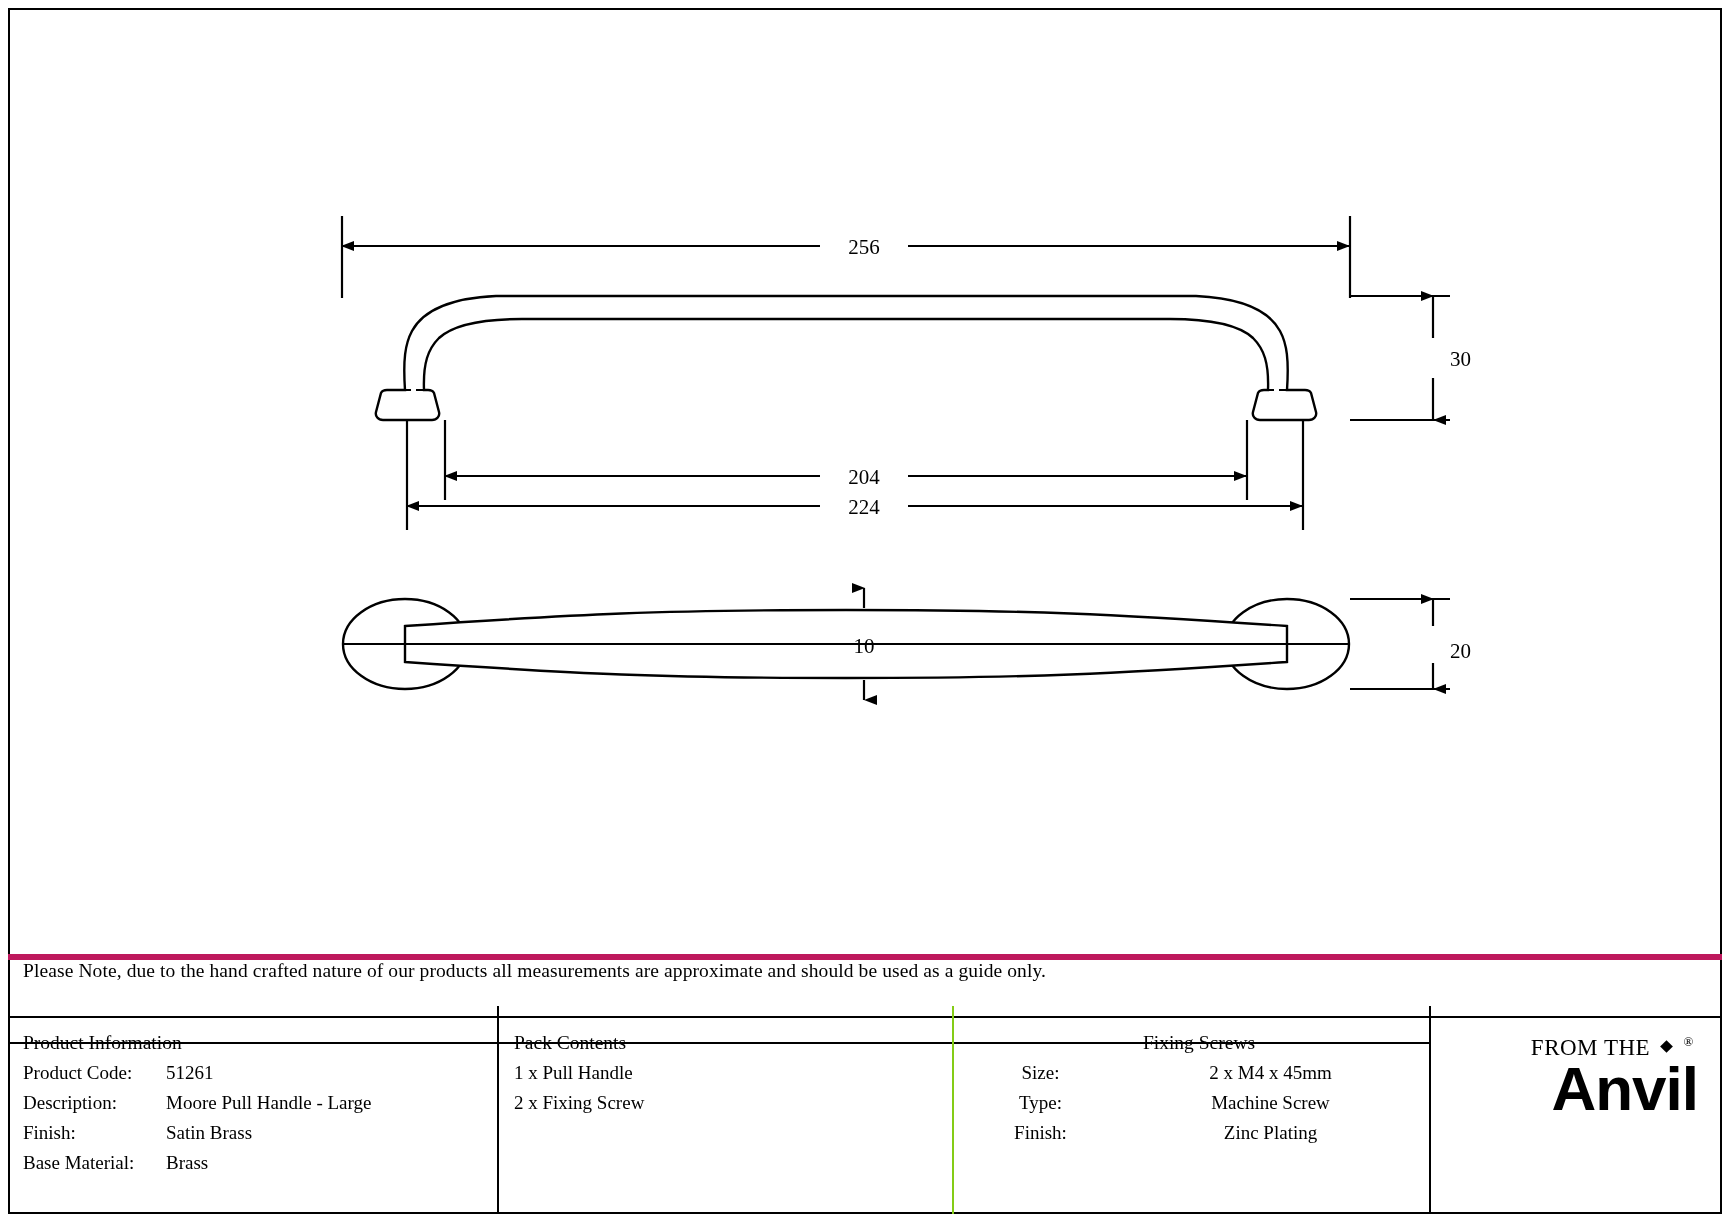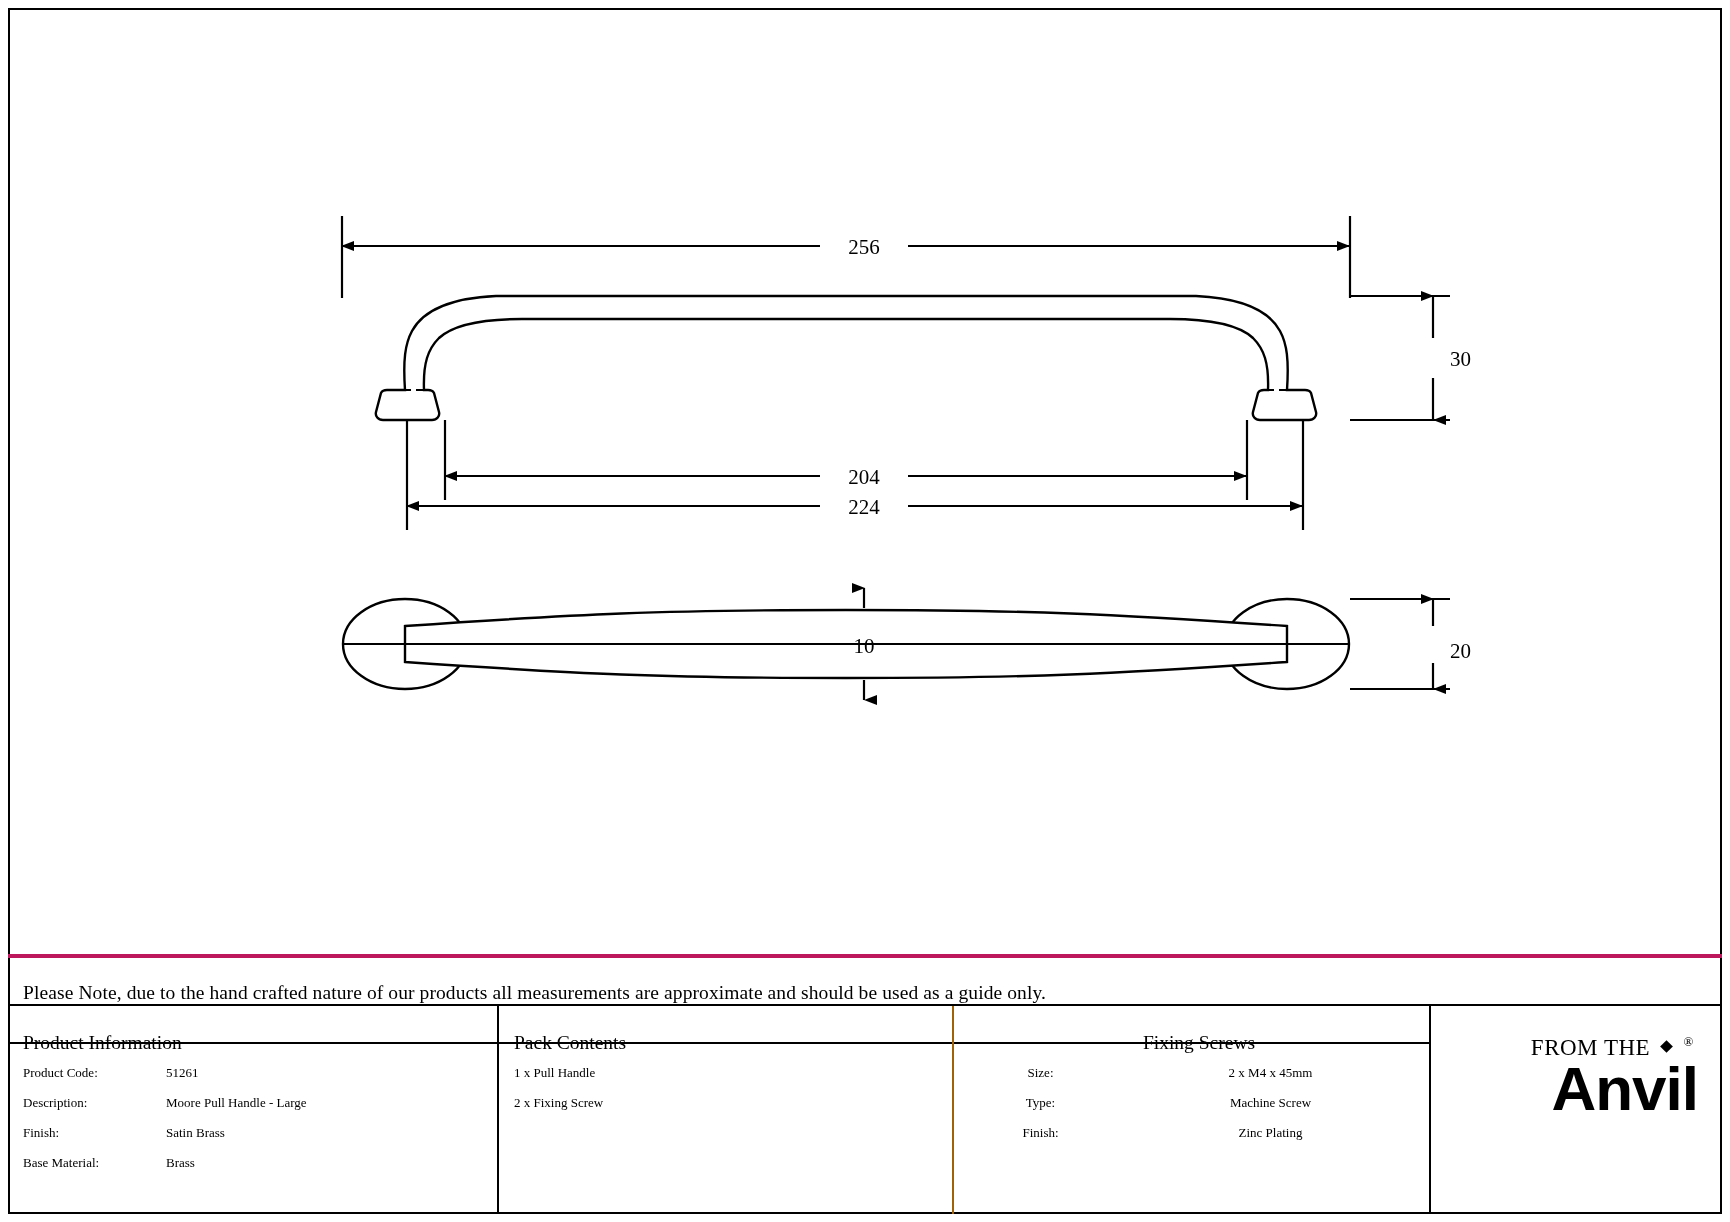--- a/index.html
+++ b/index.html
@@ -35,26 +35,26 @@
     box-sizing: border-box;
   }
   .drawing-area svg { display: block; }
 
   
   .note-row {
     position: absolute;
     left: 8px;
     top: 954px;
     width: 1714px;
-    height: 52px;
-    border-top: 4px solid #be185d;
+    height: 64px;
+    border-top: 6px solid #be185d;
     border-bottom: 2px solid #000;
     box-sizing: border-box;
     display: flex;
-    align-items: flex-end;
+    align-items: flex-start;
   }
   .note-text {
     font-size: 19.5px;
     color: #000;
     padding-left: 15px;
     letter-spacing: 0.1px;
   }
 
   
   .info-row {
@@ -65,37 +65,37 @@
     height: 208px;
     display: flex;
     box-sizing: border-box;
   }
   .col {
     position: relative;
     box-sizing: border-box;
     height: 100%;
   }
   .col-product { width: 491px; border-right: 2px solid #000; }
-  .col-pack    { width: 455px; border-right: 2px solid #a16207; }
+  .col-pack    { width: 455px; border-right: 2px solid #84cc16; }
   .col-screws  { width: 477px; border-right: 2px solid #000; text-align: center; }
   .col-logo    { width: 287px; }
 
   .col-header {
     font-size: 19.5px;
     padding: 26px 0 0 15px;
     height: 38px;
     box-sizing: border-box;
   }
   .col-header-rule {
     border-bottom: 2px solid #000;
     width: 100%;
   }
   .col-body {
     padding: 14px 0 0 15px;
-    font-size: 13px;
+    font-size: 19px;
     line-height: 30px;
   }
   .kv {
     display: flex;
   }
   .kv .k { width: 143px; flex: none; }
   .kv .v { flex: 1; }
   .plain-line { display: block; }
 
   

